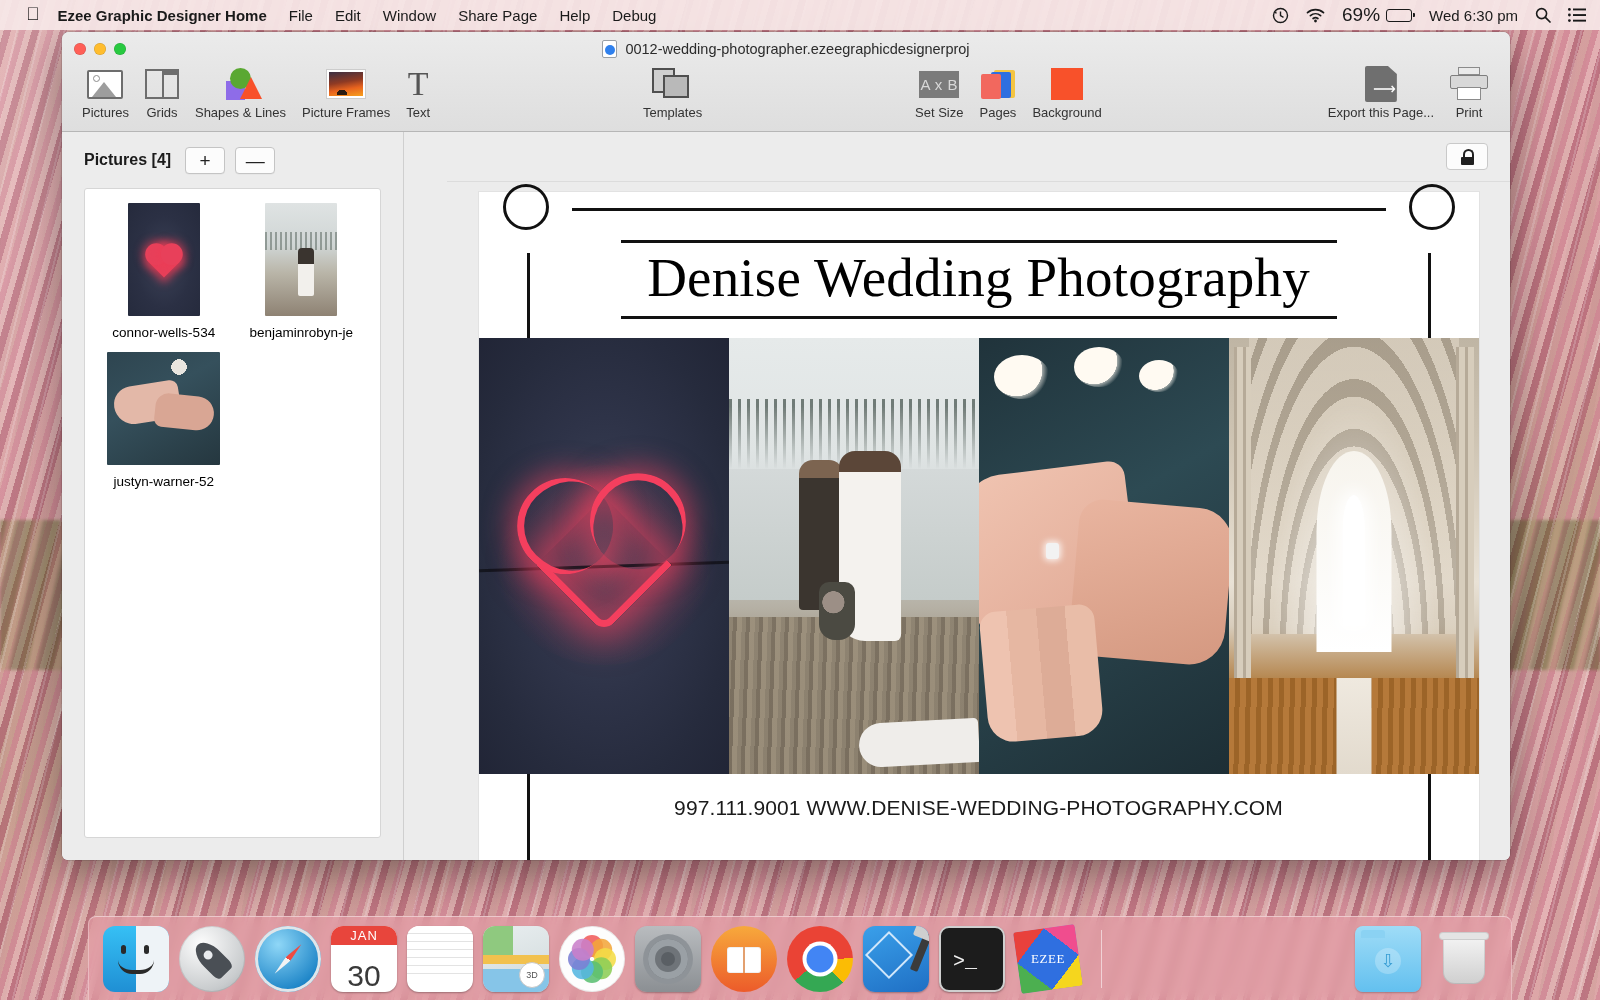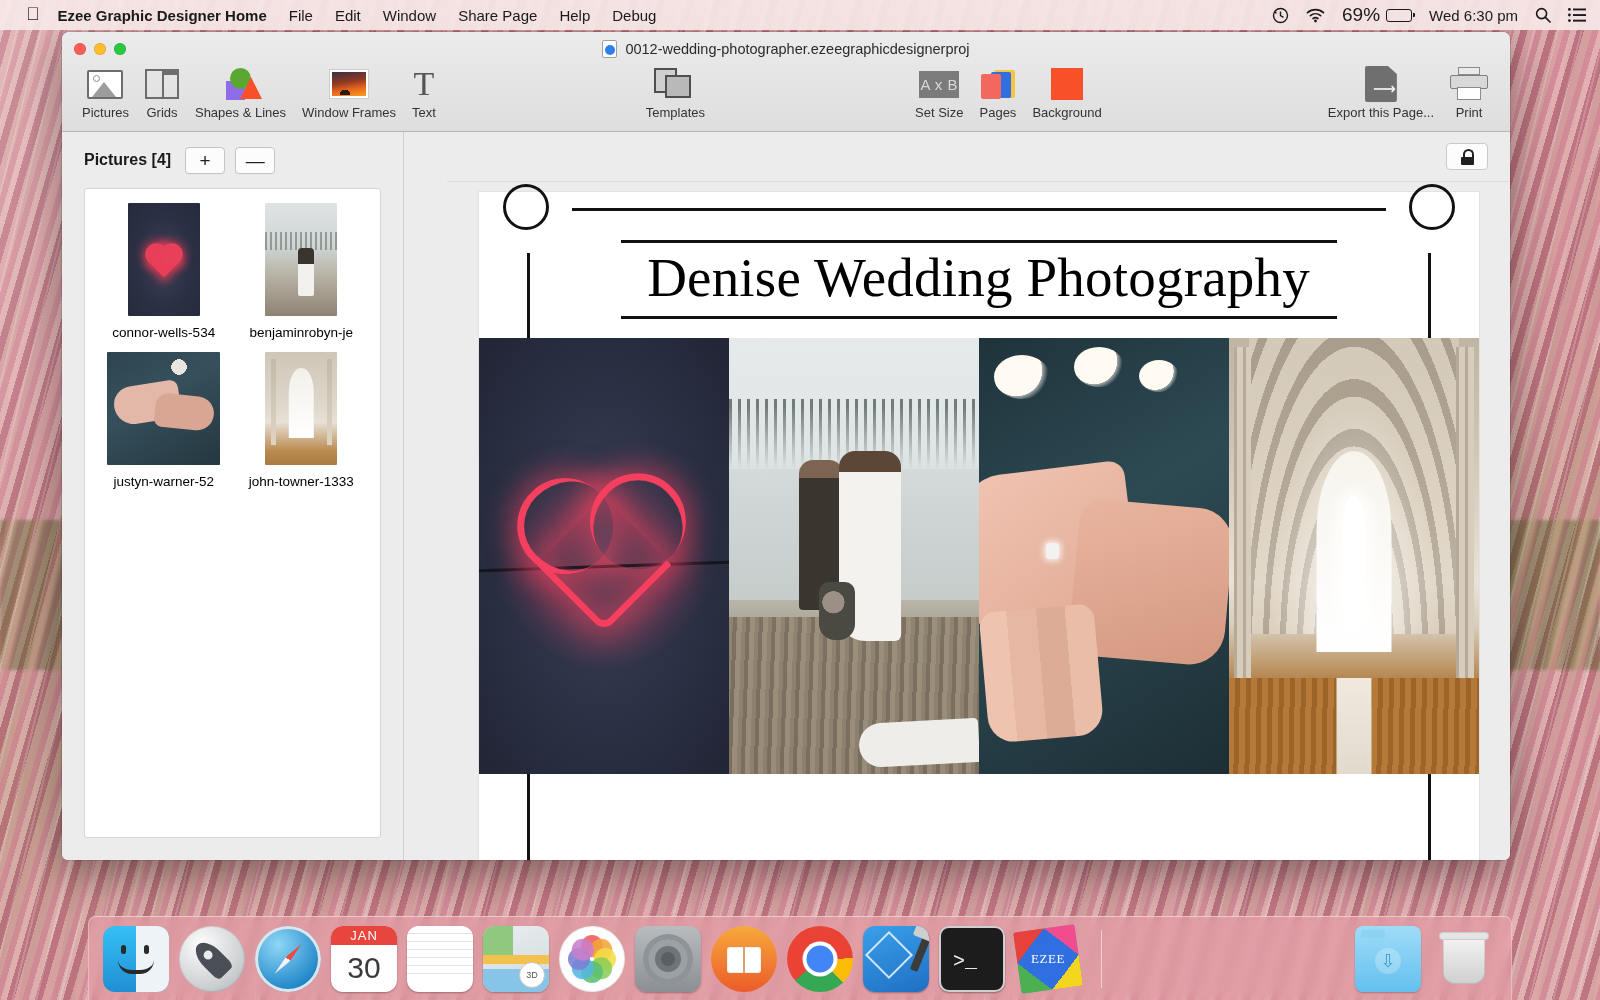--- a/index.html
+++ b/index.html
@@ -438,21 +438,21 @@
      width:9px;height:9px;border-radius:50%;background:#e9ecef; }
 
   .di-safari{ border-radius:50%;background:radial-gradient(circle at 35% 28%,#8fd7f7,#1f86c8 72%,#0d5f96 100%);
      box-shadow:inset 0 0 0 3px #dfe6ea; }
   .di-safari .needle{ position:absolute;left:50%;top:50%;transform:translate(-50%,-50%) rotate(42deg);
      width:6px;height:40px;background:linear-gradient(180deg,#ef4a42 0 50%,#f3f3f3 50% 100%);
      clip-path:polygon(50% 0,100% 50%,50% 100%,0 50%); }
 
   .di-calendar{ border-radius:12px;background:#fff;overflow:hidden;box-shadow:0 1px 2px rgba(0,0,0,.3); }
   .di-calendar .hd{ height:30%;background:#e8453c;color:#fff;font-size:13px;display:flex;align-items:center;justify-content:center;letter-spacing:1px; }
-  .di-calendar .dy{ height:70%;display:flex;align-items:center;justify-content:center;font-size:30px;color:#3a3a3a; }
+  .di-calendar .dy{ height:70%;display:flex;align-items:center;justify-content:center;font-size:30px;color:#3a3a3a;margin-top:8px; }
 
   .di-notes{ border-radius:12px;background:#fff;overflow:hidden;box-shadow:0 1px 2px rgba(0,0,0,.3); }
   .di-notes .hd{ height:18%;background:#fdd94f; }
   .di-notes .ln{ height:82%;background:repeating-linear-gradient(180deg,#fff 0 7px,#e3e3e3 7px 8px); }
 
   .di-maps{ border-radius:12px;overflow:hidden;background:linear-gradient(160deg,#e9eef0,#cfd9da);box-shadow:0 1px 2px rgba(0,0,0,.3); }
   .di-maps .grn{ position:absolute;left:0;top:0;width:46%;height:46%;background:#8fc97f; }
   .di-maps .blu{ position:absolute;left:0;bottom:0;width:100%;height:34%;background:#86c5e8; }
   .di-maps .rd{ position:absolute;left:0;right:0;top:44%;height:9px;background:#f2c14e; }
   .di-maps .badge{ position:absolute;right:4px;bottom:4px;width:26px;height:26px;border-radius:50%;background:#fff;
@@ -621,21 +621,21 @@
                 <span class="ci"></span>
                 <span class="tr"></span>
               </span>
           </span>
           <span class="lbl">Shapes &amp; Lines</span>
         </div>
         <div class="tb">
           <span class="glyph">
               <span class="ic-frames"></span>
             </span>
-          <span class="lbl">Window Frames</span>
+          <span class="lbl">Picture Frames</span>
         </div>
         <div class="tb">
           <span class="glyph">
               <span class="ic-text">T</span>
             </span>
           <span class="lbl">Text</span>
         </div>
       </div>
 
       <div style="flex:1;display:flex;justify-content:center;">
@@ -722,28 +722,20 @@
           </span>
           <span class="pic-name">benjaminrobyn-je</span>
         </div>
         <div class="pic-cell wide">
           <span class="pic-thumb th-hands">
             <span class="bok"></span>
               <span class="hl"></span>
               <span class="hr"></span>
           </span>
           <span class="pic-name">justyn-warner-52</span>
-        </div>
-        <div class="pic-cell">
-          <span class="pic-thumb th-church">
-            <span class="col" style="left:8%"></span>
-              <span class="col" style="right:8%"></span>
-              <span class="arch"></span>
-          </span>
-          <span class="pic-name">john-towner-1333</span>
         </div>
       </div>
     </div>
 
     <div id="canvas-area">
       <div id="canvas-top">
         <span class="lock-btn">
           <span class="lock-glyph">
               <span class="shack"></span>
               <span class="bodyl"></span>
@@ -803,20 +795,21 @@
               <span class="vault"></span>
                 <span class="colL"></span>
                 <span class="colR"></span>
               <span class="apse"></span>
                 <span class="win"></span>
               <span class="pews"></span>
                 <span class="aisle"></span>
             </div>
           </div>
 
+          <div id="page-footer">997.111.9001 WWW.DENISE-WEDDING-PHOTOGRAPHY.COM</div>
         </div>
       </div>
     </div>
   </div>
 </div>
 
 <div id="dock">
   <div class="dock-icon di-finder">
     <span class="rh"></span>
       <span class="eye1"></span>

